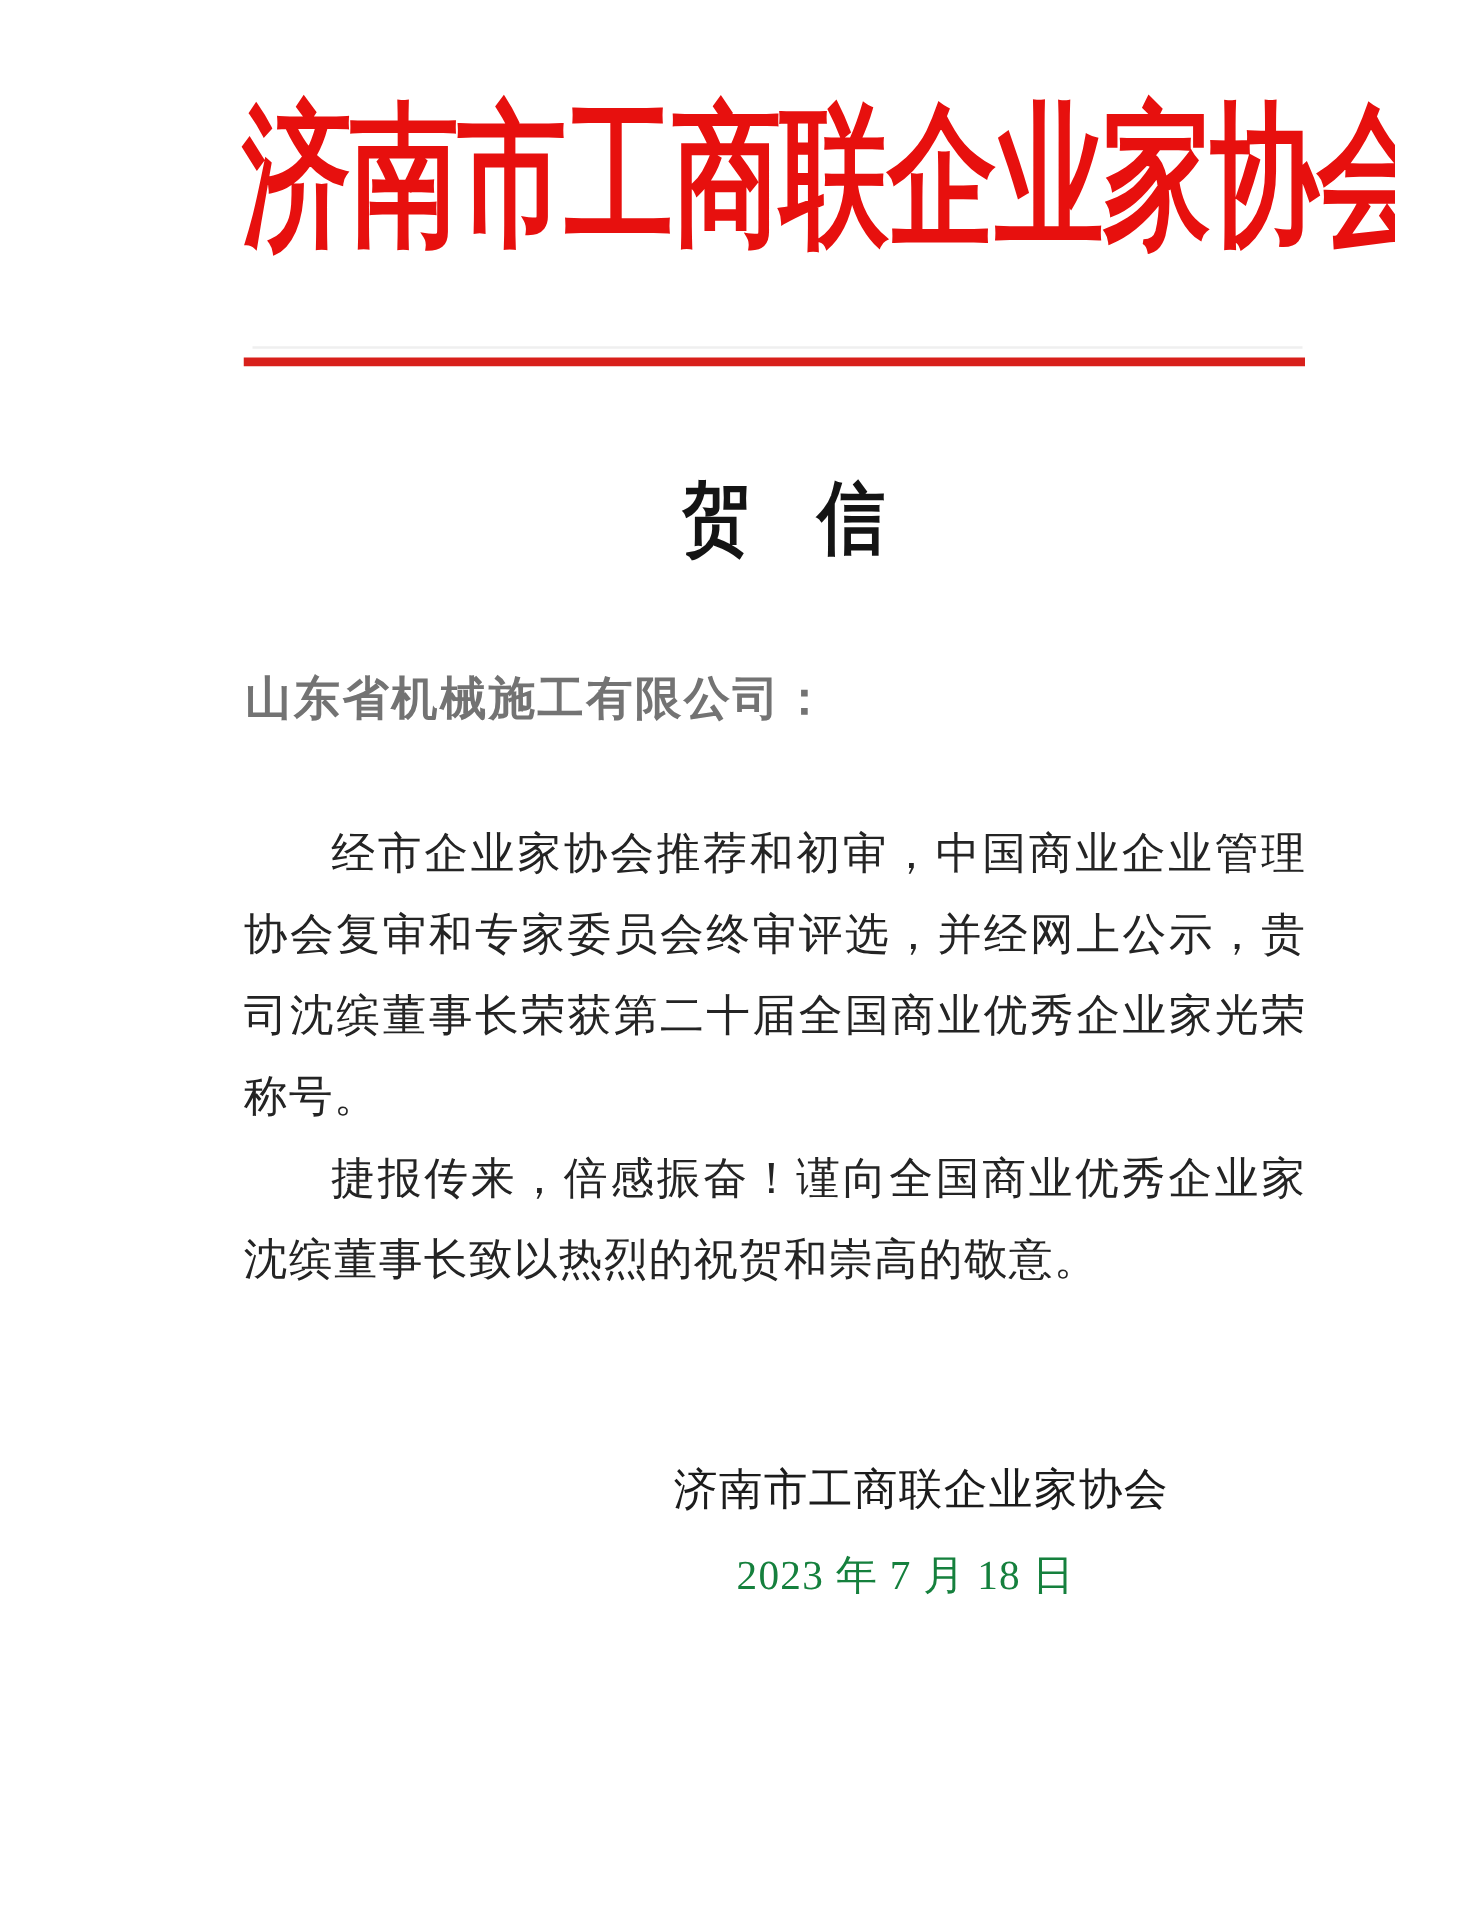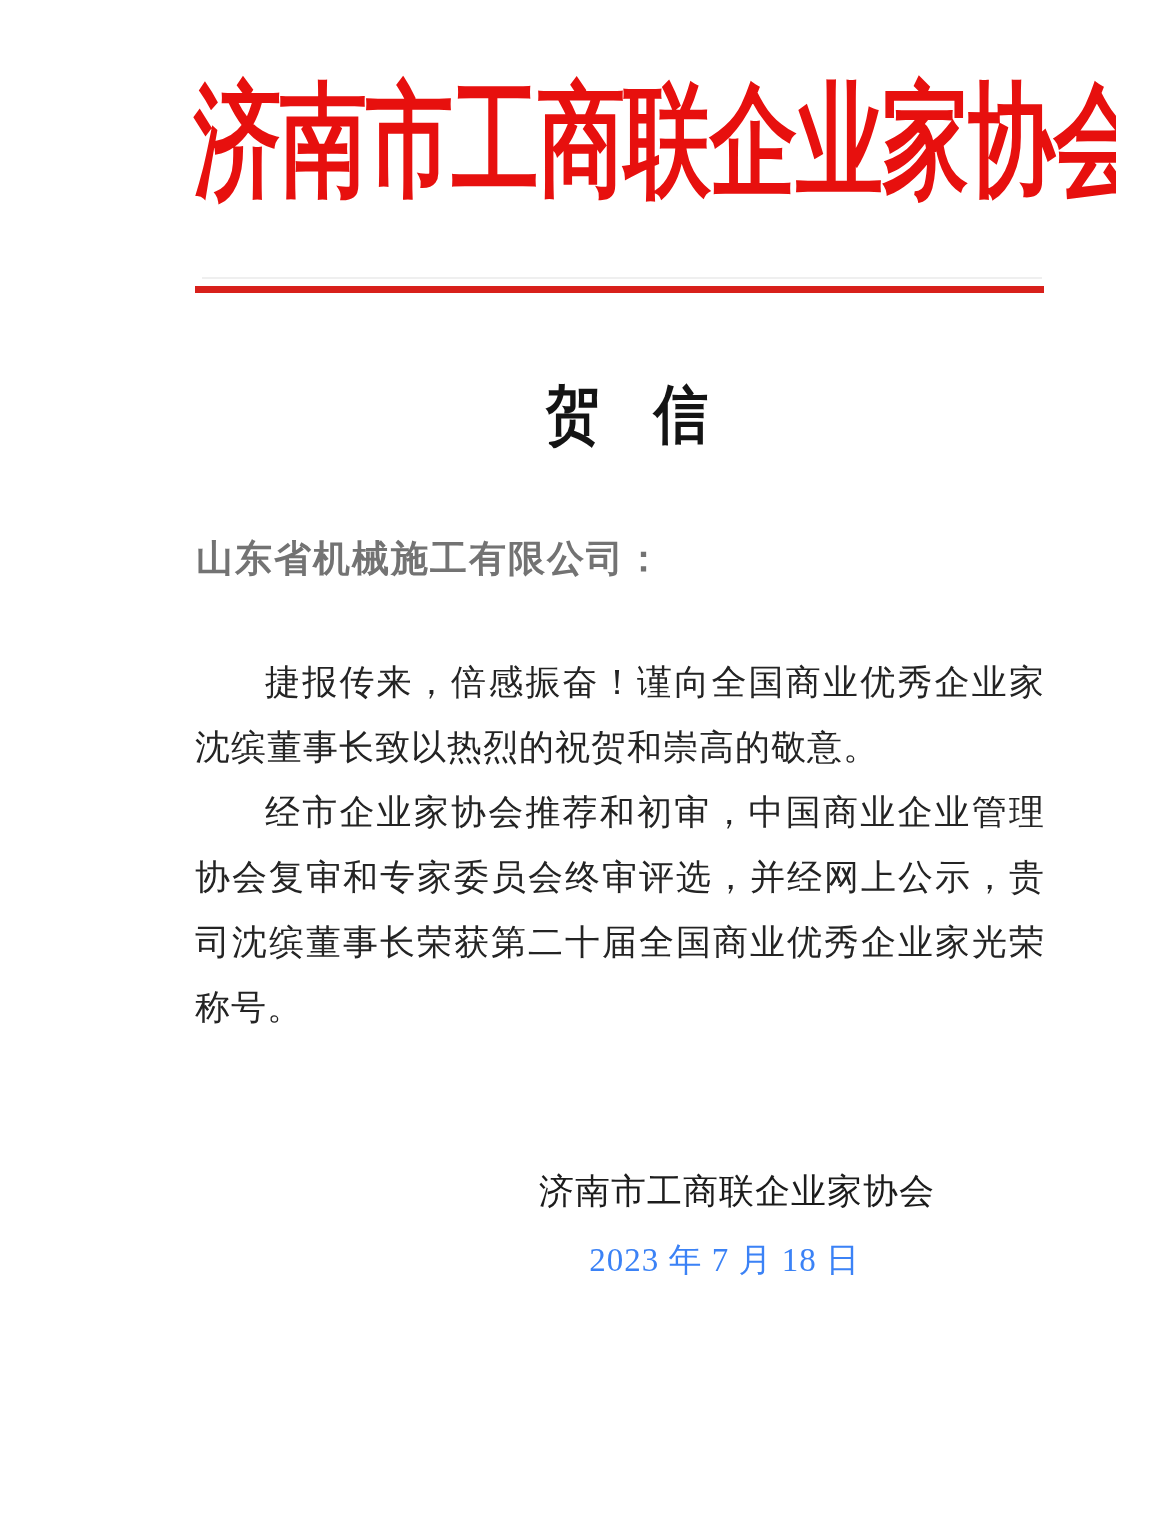--- a/index.html
+++ b/index.html
@@ -103,21 +103,21 @@
     top: 1168px;
     font-size: 35px;
     color: #1c1c1c;
     letter-spacing: 1px;
   }
   .letter-date {
     position: absolute;
     right: 256px;
     top: 1238px;
     font-size: 33px;
-    color: #3b82f6;
+    color: #15803d;
     letter-spacing: 1px;
   }
 </style>
 </head>
 <body>
 
 <div class="page">
 
   <div class="letterhead">
     <span class="org">济南市工商联企业家协会</span>
@@ -126,21 +126,21 @@
   <div class="rule-shadow"></div>
   <div class="red-rule"></div>
 
   <div class="letter-title">
     <span class="t">贺　信</span>
   </div>
 
   <div class="salutation">山东省机械施工有限公司：</div>
 
   <div class="letter-body">
+    <p>经市企业家协会推荐和初审，中国商业企业管理协会复审和专家委员会终审评选，并经网上公示，贵司沈缤董事长荣获第二十届全国商业优秀企业家光荣称号。</p>
     <p>捷报传来，倍感振奋！谨向全国商业优秀企业家沈缤董事长致以热烈的祝贺和崇高的敬意。</p>
-    <p>经市企业家协会推荐和初审，中国商业企业管理协会复审和专家委员会终审评选，并经网上公示，贵司沈缤董事长荣获第二十届全国商业优秀企业家光荣称号。</p>
   </div>
 
   <div class="signature">济南市工商联企业家协会</div>
 
   <div class="letter-date">2023 年 7 月 18 日</div>
 
 </div>
 
 </body></html>

